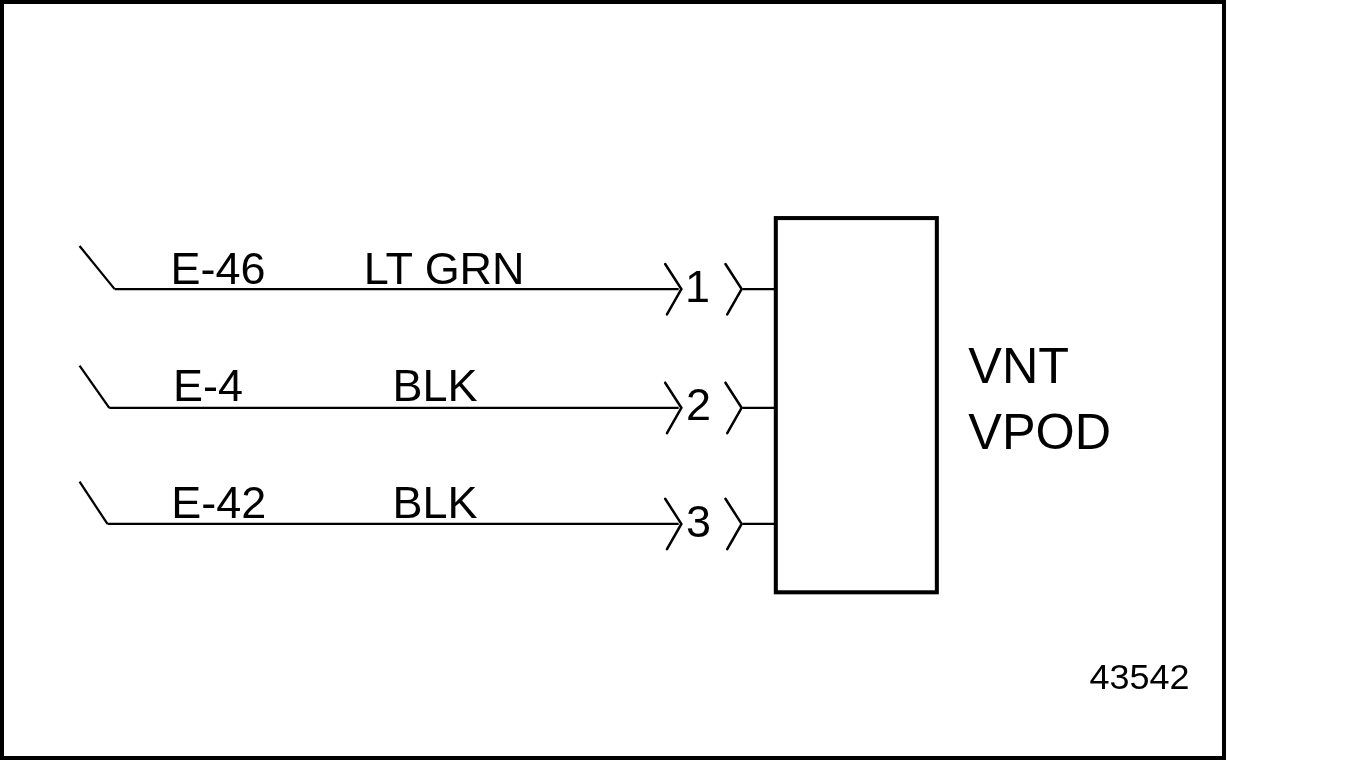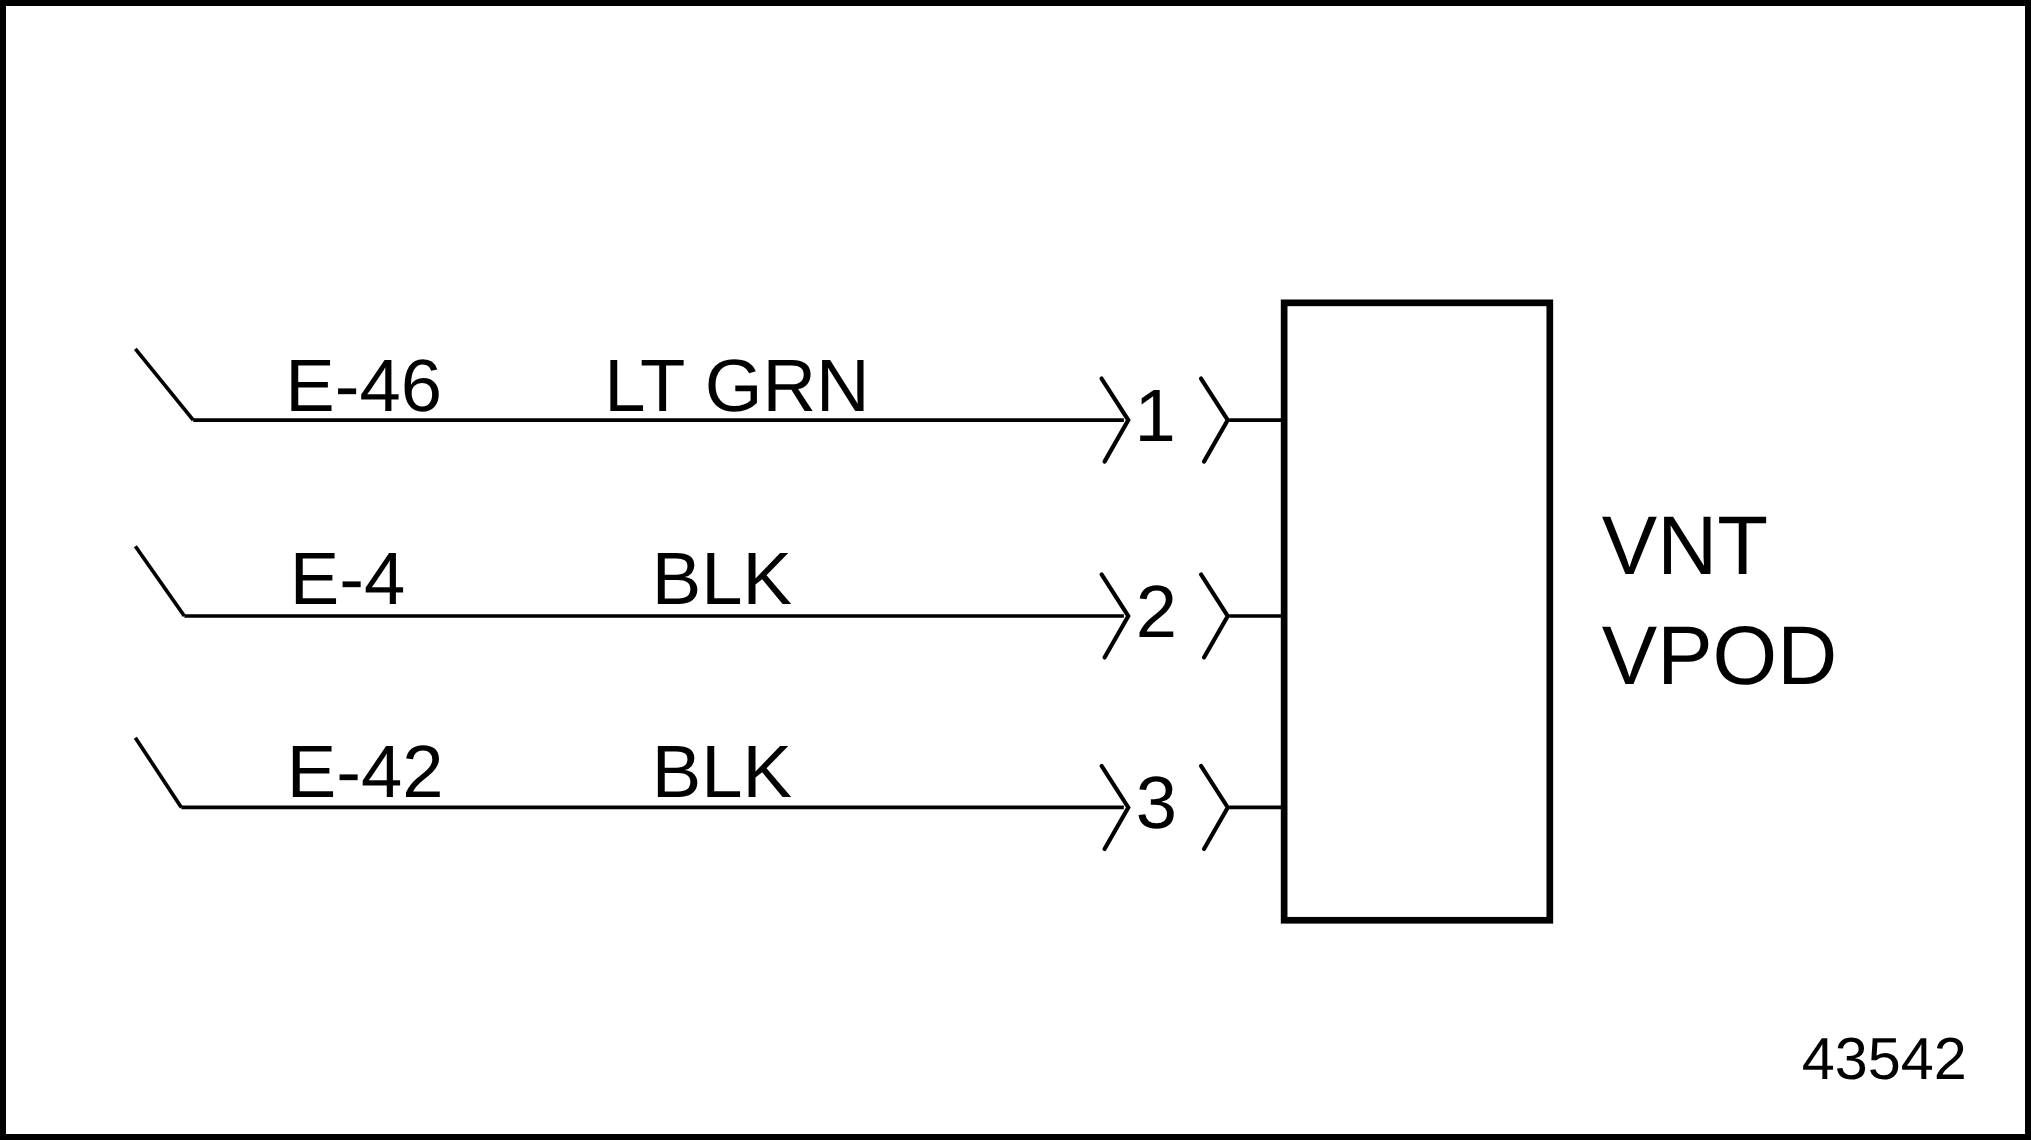--- a/index.html
+++ b/index.html
@@ -3,21 +3,21 @@
 <meta charset="utf-8">
 <style>
   html, body {
     margin: 0;
     padding: 0;
     background: #ffffff;
     font-family: "Liberation Sans", sans-serif;
   }
   .diagram-canvas {
     position: relative;
-    width: 1354px;
+    width: 1226px;
     height: 760px;
     box-sizing: border-box;
     border: 4px solid #000000;
     background: #ffffff;
     overflow: hidden;
   }
   svg {
     display: block;
     width: 100%;
     height: 100%;

